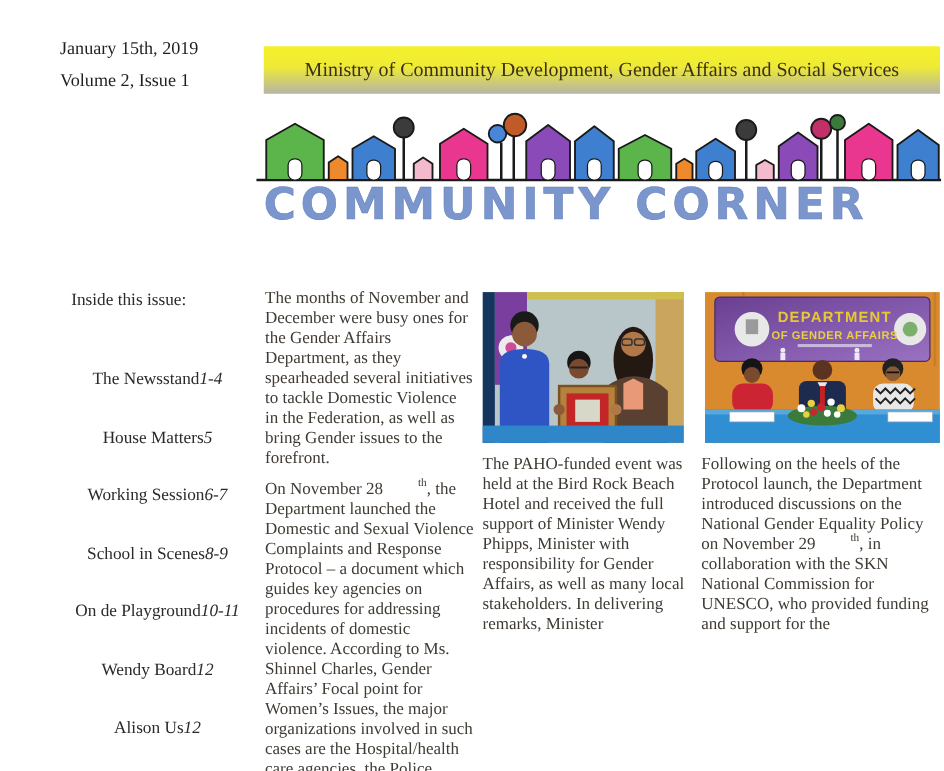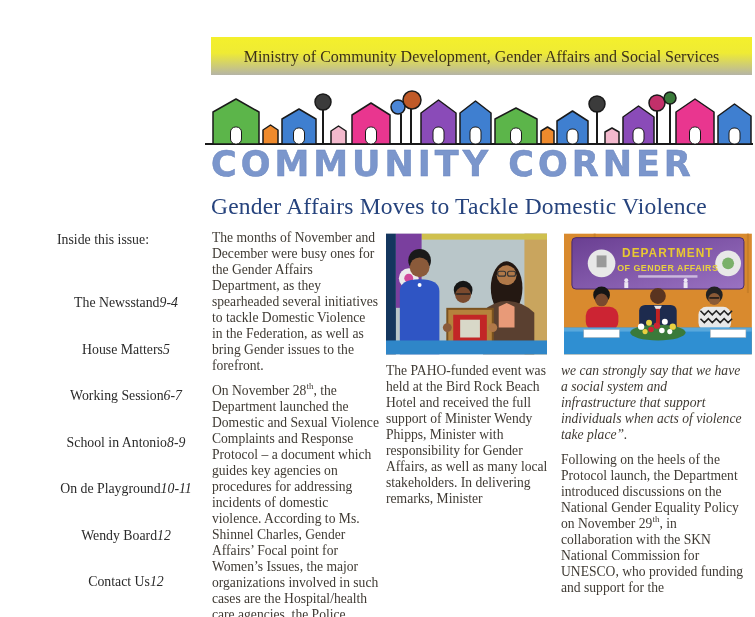--- a/index.html
+++ b/index.html
@@ -31,29 +31,31 @@
   .toc .pages { font-style:italic; }
   .body-text p { margin:0 0 9px; font-size:13.6px; line-height:16px; }
   .col1 { position:absolute; left:212px; top:230px; width:167px; }
   .main-right { position:absolute; left:386px; top:233px; width:366px; }
   .photos { display:flex; gap:17px; }
   .caption { margin-top:4px; font-size:11px; line-height:1.28; color:#463f36; width:338px; }
   .twocol { display:flex; margin-top:8px; }
   .c2 { width:168px; margin-right:7px; }
   .c3 { width:182px; }
   .italic { font-style:italic; }
-  sup { font-size:9px; line-height:0; }
+  sup { font-size:9px; line-height:0;padding-left:28px; }
   svg { display:block; }
 </style>
 </head>
 <body>
 
 <div class="page">
 
   <div class="issue-info">
+    <div class="line">January 15th, 2019</div>
+    <div class="line">Volume 2, Issue 1</div>
   </div>
 
   <div class="ministry-banner">Ministry of Community Development, Gender Affairs and Social Services</div>
 
   <div class="houses">
     <svg width="548" height="64" viewBox="0 0 548 64">
       <g stroke="#1a1a1a" stroke-width="1.5" stroke-linejoin="round">
         <line x1="0" y1="58" x2="548" y2="58" stroke-width="2"></line>
 
         <line x1="118" y1="58" x2="118" y2="22" stroke-width="2"></line>
@@ -95,51 +97,50 @@
           <rect x="428" y="42" width="11" height="16" rx="5"></rect>
           <rect x="484.5" y="41" width="11" height="17" rx="5"></rect>
           <rect x="524" y="42" width="11" height="16" rx="5"></rect>
         </g>
       </g>
     </svg>
   </div>
 
   <div class="newsletter-title">COMMUNITY CORNER</div>
 
-  <h1 class="headline">Gender Affairs Moves to Tackle Domestic Violence</h1>
 
   <aside class="sidebar">
     <div class="sidebar-heading">Inside this issue:</div>
     <ul class="toc">
       <li>
         <span>The Newsstand</span>
-        <span class="pages">9-4</span>
+        <span class="pages">1-4</span>
       </li>
       <li>
         <span>House Matters</span>
         <span class="pages">5</span>
       </li>
       <li>
         <span>Working Session</span>
         <span class="pages">6-7</span>
       </li>
       <li>
-        <span>School in Antonio</span>
+        <span>School in Scenes</span>
         <span class="pages">8-9</span>
       </li>
       <li>
         <span>On de Playground</span>
         <span class="pages">10-11</span>
       </li>
       <li>
         <span>Wendy Board</span>
         <span class="pages">12</span>
       </li>
       <li>
-        <span>Contact Us</span>
+        <span>Alison Us</span>
         <span class="pages">12</span>
       </li>
     </ul>
   </aside>
 
   <div class="col1 body-text">
     <p>The months of November and December were busy ones for the Gender Affairs Department, as they spearheaded several initiatives to tackle Domestic Violence in the Federation, as well as bring Gender issues to the forefront.</p>
     <p><span>On November 28</span><sup>th</sup><span>, the Department launched the Domestic and Sexual Violence Complaints and Response Protocol – a document which guides key agencies on procedures for addressing incidents of  domestic violence. According to Ms. Shinnel Charles, Gender Affairs’ Focal point for Women’s Issues, the major organizations involved in such cases are the Hospital/health care agencies, the Police Force Special Victims Unit, the Counselling Centre, the Ministry of Education (for youth), as well as the Dept.</span></p>
   </div>
 
@@ -240,19 +241,18 @@
       </svg>
 
     </div>
 
 
     <div class="twocol body-text">
       <div class="c2">
         <p>The PAHO-funded event was held at the Bird Rock Beach Hotel and received the full support of Minister Wendy Phipps, Minister with responsibility for Gender Affairs, as well as many local stakeholders. In delivering remarks, Minister</p>
       </div>
       <div class="c3">
-        <p class="italic">we can strongly say that we have a social system and infrastructure that support individuals when acts of violence take place”.</p>
         <p><span>Following on the heels of the Protocol launch, the Department introduced discussions on the National Gender Equality Policy on November 29</span><sup>th</sup><span>, in collaboration with the SKN National Commission for UNESCO, who provided funding and support for the</span></p>
       </div>
     </div>
   </div>
 
 </div>
 
 </body></html>

